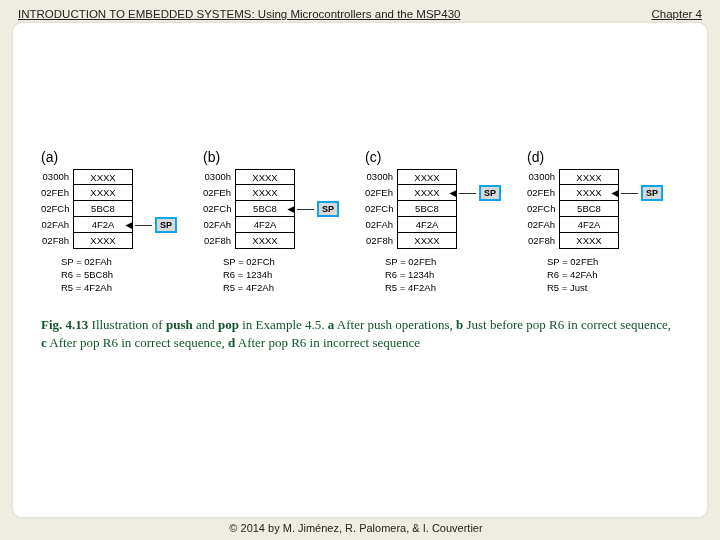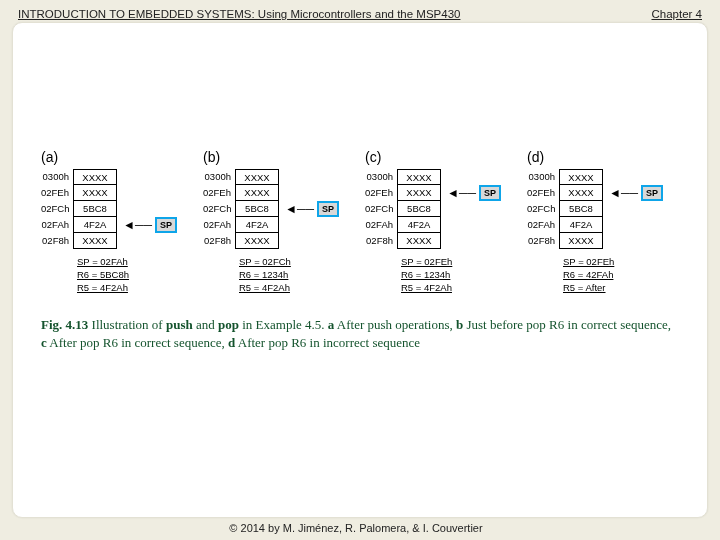--- a/index.html
+++ b/index.html
@@ -65,21 +65,21 @@
     height: 16px;
     position: relative;
   }
   .addr {
     width: 32px;
     text-align: right;
     padding-right: 4px;
     line-height: 16px;
   }
   .cell {
-    width: 44px;
+    width: 60px;
     border: 1px solid #000;
     border-top: none;
     text-align: center;
     line-height: 15px;
     font-size: 9.5px;
   }
   .row:first-child .cell { border-top: 1px solid #000; }
   .sp-arrow {
     position: absolute;
     left: 82px;
@@ -98,24 +98,23 @@
     display: inline-block;
     border: 2px solid #0ea5e9;
     background: #d8d8d8;
     font-weight: bold;
     font-size: 9px;
     padding: 0 3px;
     line-height: 12px;
   }
   .regs {
     margin-top: 6px;
-    margin-left: 36px;
+    margin-left: 20px;
     font-size: 9.5px;
     line-height: 13px;
-    text-decoration: underline;
   }
   .caption {
     margin-top: 22px;
     font-family: 'Times New Roman', Times, serif;
     font-size: 13px;
     line-height: 1.35;
     color: #14532d;
   }
   .caption .figno { font-weight: bold; }
   .footer {
@@ -264,21 +263,21 @@
               <div class="cell">4F2A</div>
             </div>
             <div class="row">
               <div class="addr">02F8h</div>
               <div class="cell">XXXX</div>
             </div>
           </div>
           <div class="regs">
             <div>SP = 02FEh</div>
             <div>R6 = 42FAh</div>
-            <div>R5 = After</div>
+            <div>R5 = Just</div>
           </div>
         </div>
       </div>
     <div class="caption">
       <span class="figno">Fig. 4.13</span><span>  Illustration of </span><b>push</b><span> and </span><b>pop</b><span> in Example 4.5. </span><b>a</b><span> After push operations, </span><b>b</b><span> Just before pop R6 in correct sequence, </span><b>c</b><span> After pop R6 in correct sequence, </span><b>d</b><span> After pop R6 in incorrect sequence</span>
     </div>
   </div>
 </div>
 
 <div class="footer">

